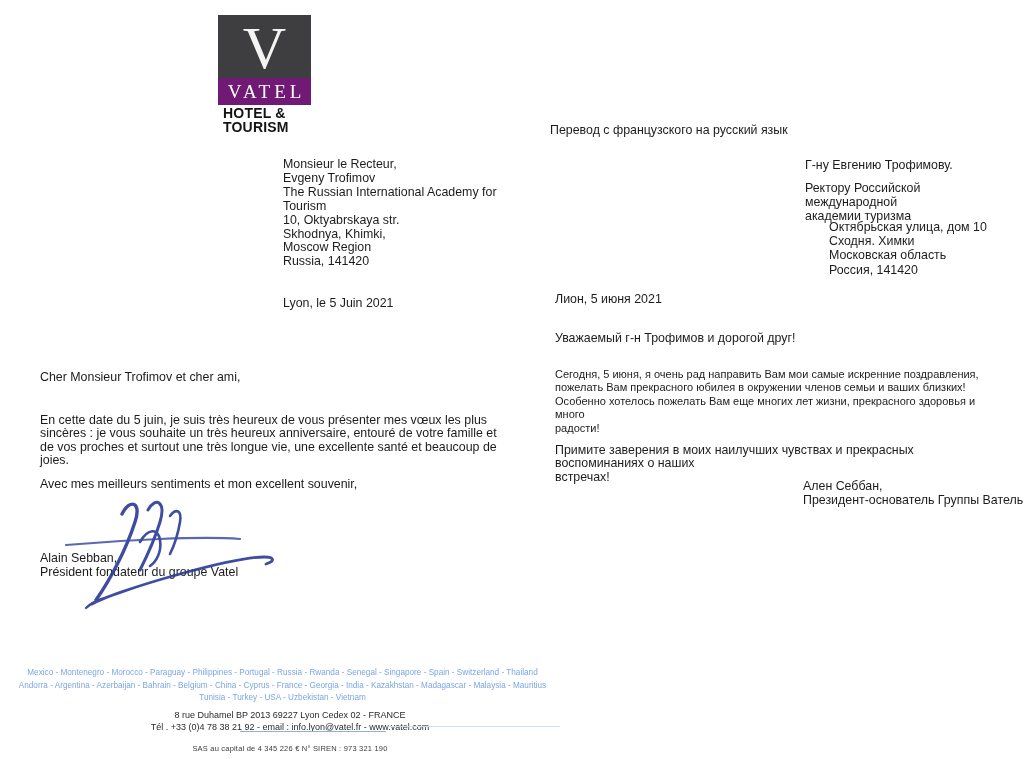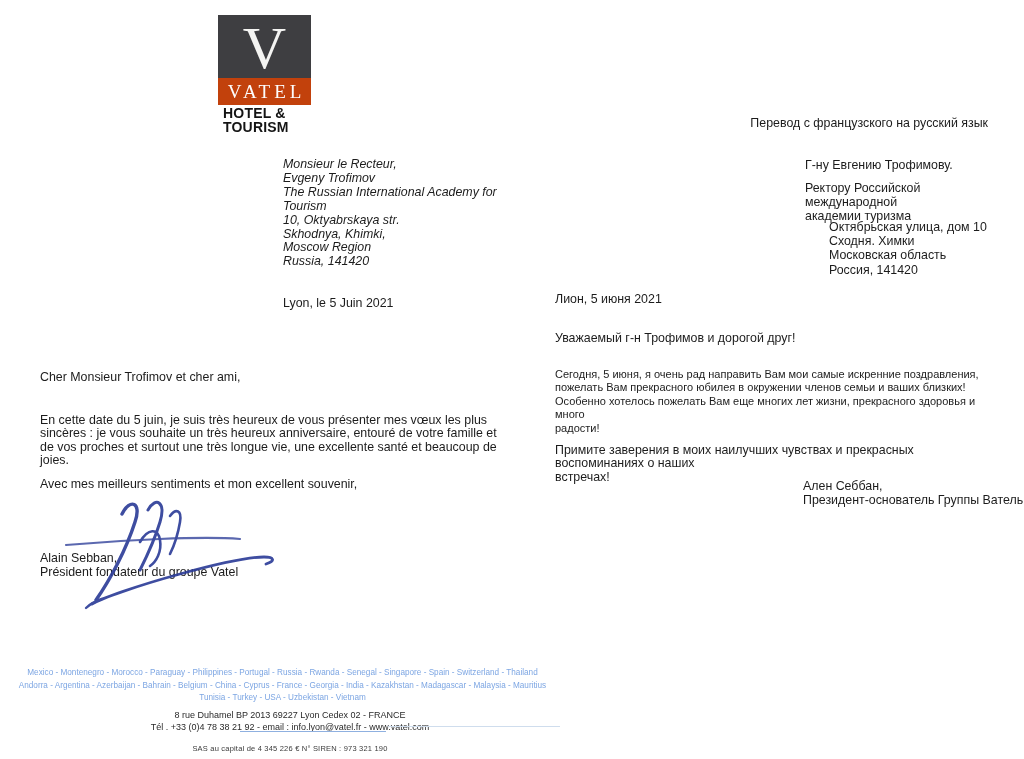--- a/index.html
+++ b/index.html
@@ -12,38 +12,38 @@
   .logo-square{
     left:218px;top:15px;width:93px;height:90px;background:#3e3e41;
     display:flex;flex-direction:column;align-items:center;
   }
   .logo-v{
     flex:1;display:flex;align-items:center;justify-content:center;
     font-family:"Liberation Serif", serif;font-size:60px;color:#f4f4f2;
     line-height:1;padding-top:2px;
   }
   .logo-band{
-    width:100%;height:27px;background:#c2410c;display:flex;align-items:center;justify-content:center;
+    width:100%;height:27px;background:#701a75;display:flex;align-items:center;justify-content:center;
     font-family:"Liberation Serif", serif;font-size:19px;color:#fdfdfd;letter-spacing:4px;
     text-indent:4px;
   }
   .logo-caption{
     left:206px;top:106px;width:125px;
     font-size:14px;font-weight:700;line-height:14px;letter-spacing:0.2px;color:#141414;margin-left:17px;
   }
   
-  .fr-recipient{left:283px;top:158px;font-size:12.4px;line-height:13.9px;font-style:italic;}
+  .fr-recipient{left:283px;top:158px;font-size:12.4px;line-height:13.9px;}
   .fr-date{left:283px;top:296px;font-size:12.4px;}
   .fr-salutation{left:40px;top:370px;font-size:12.4px;}
   .fr-body{left:40px;top:414px;width:470px;font-size:12.4px;line-height:13.4px;white-space:pre-line;}
   .fr-closing{left:40px;top:477px;font-size:12.4px;}
   .fr-signer{left:40px;top:524px;font-size:12.4px;line-height:13.8px;margin-top:28px;}
   .signature-svg{left:52px;top:500px;width:245px;height:115px;}
   
-  .ru-header{left:550px;top:116px;width:438px;text-align:right;font-size:12.4px;}
+  .ru-header{left:550px;top:123px;width:438px;font-size:12.4px;}
   .ru-recipient-name{left:805px;top:158px;font-size:12.4px;}
   .ru-recipient-title{left:805px;top:182px;font-size:12.4px;line-height:13.8px;width:200px;}
   .ru-address{left:805px;top:220px;font-size:12.4px;line-height:14.2px;margin-left:24px;}
   .ru-date{left:555px;top:292px;font-size:12.4px;}
   .ru-salutation{left:555px;top:331px;font-size:12.4px;}
   .ru-body1{left:555px;top:368px;width:437px;font-size:11px;line-height:13.4px;white-space:pre-line;}
   .ru-body2{left:555px;top:444px;width:437px;font-size:12.4px;line-height:13.4px;white-space:pre-line;}
   .ru-signer{left:803px;top:479px;font-size:12.4px;line-height:14.2px;}
   
   .countries{left:10px;top:667px;width:545px;text-align:center;

